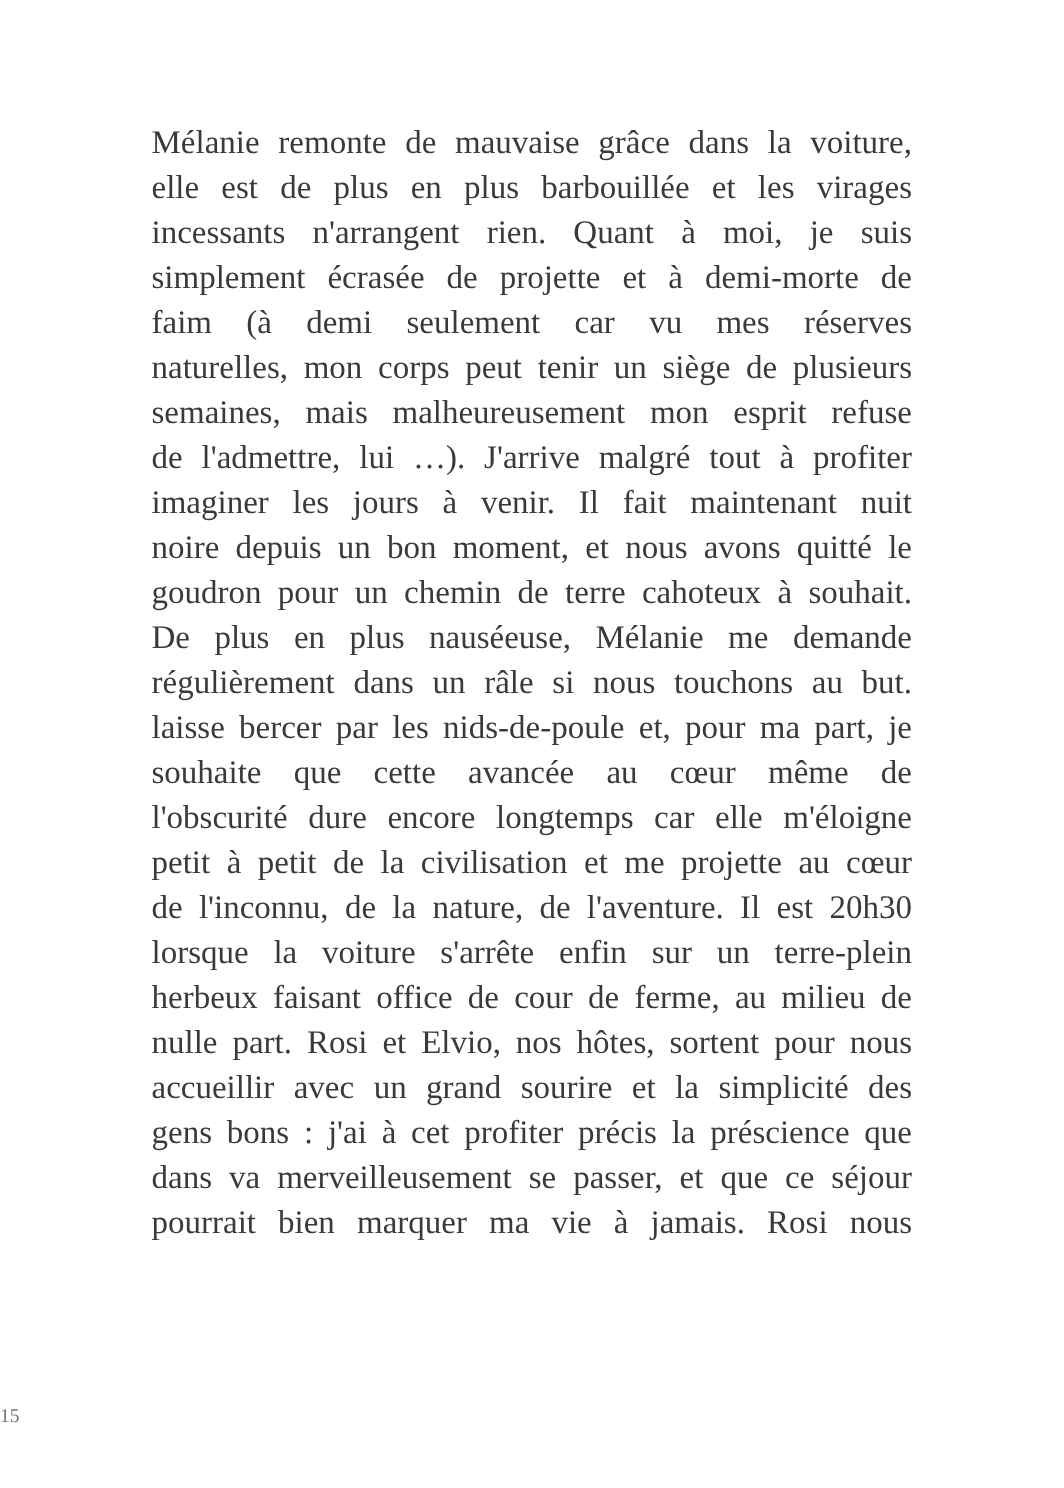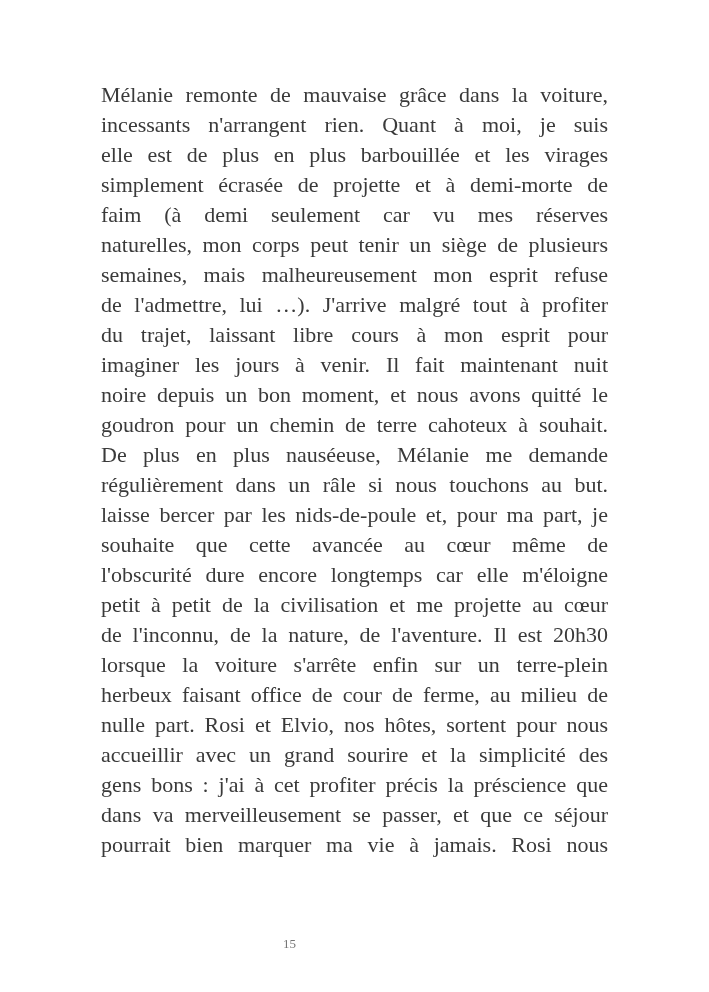--- a/index.html
+++ b/index.html
@@ -31,40 +31,39 @@
   .line {
     text-align: justify;
     text-align-last: justify;
     -moz-text-align-last: justify;
   }
   .page-number {
     position: absolute;
     left: 0;
     top: 936px;
     width: 579px;
-    text-align: center;
+    text-align: left;
     font-size: 13px;
     line-height: 16px;
     color: var(--pagenum-color, #757575);
   }
 </style>
 </head>
 <body>
 
 <div class="page">
   <div class="body-text" id="body-text">
       <div class="line">Mélanie remonte de mauvaise grâce dans la voiture,</div>
+      <div class="line">elle est de plus en plus barbouillée et les virages</div>
       <div class="line">incessants n'arrangent rien. Quant à moi, je suis</div>
-      <div class="line">elle est de plus en plus barbouillée et les virages</div>
       <div class="line">simplement écrasée de projette et à demi-morte de</div>
       <div class="line">faim (à demi seulement car vu mes réserves</div>
       <div class="line">naturelles, mon corps peut tenir un siège de plusieurs</div>
       <div class="line">semaines, mais malheureusement mon esprit refuse</div>
       <div class="line">de l'admettre, lui …). J'arrive malgré tout à profiter</div>
-      <div class="line">du trajet, laissant libre cours à mon esprit pour</div>
       <div class="line">imaginer les jours à venir. Il fait maintenant nuit</div>
       <div class="line">noire depuis un bon moment, et nous avons quitté le</div>
       <div class="line">goudron pour un chemin de terre cahoteux à souhait.</div>
       <div class="line">De plus en plus nauséeuse, Mélanie me demande</div>
       <div class="line">régulièrement dans un râle si nous touchons au but.</div>
       <div class="line">laisse bercer par les nids-de-poule et, pour ma part, je</div>
       <div class="line">souhaite que cette avancée au cœur même de</div>
       <div class="line">l'obscurité dure encore longtemps car elle m'éloigne</div>
       <div class="line">petit à petit de la civilisation et me projette au cœur</div>
       <div class="line">de l'inconnu, de la nature, de l'aventure. Il est 20h30</div>

